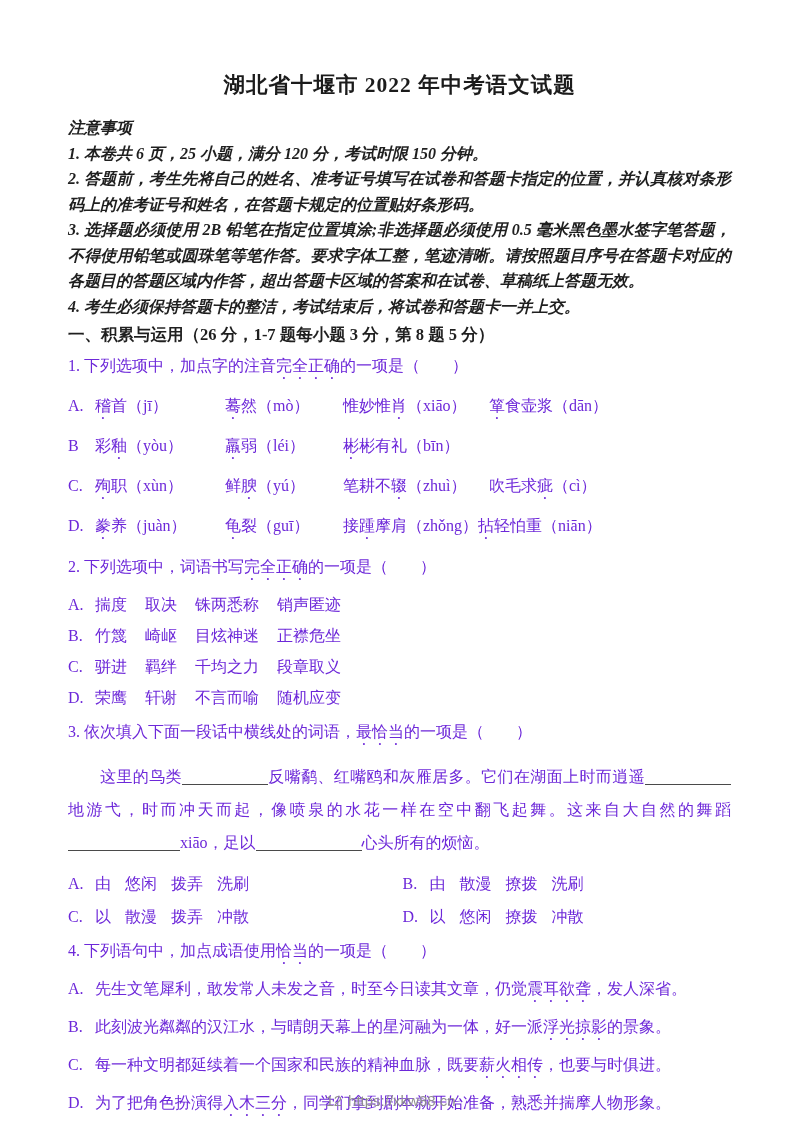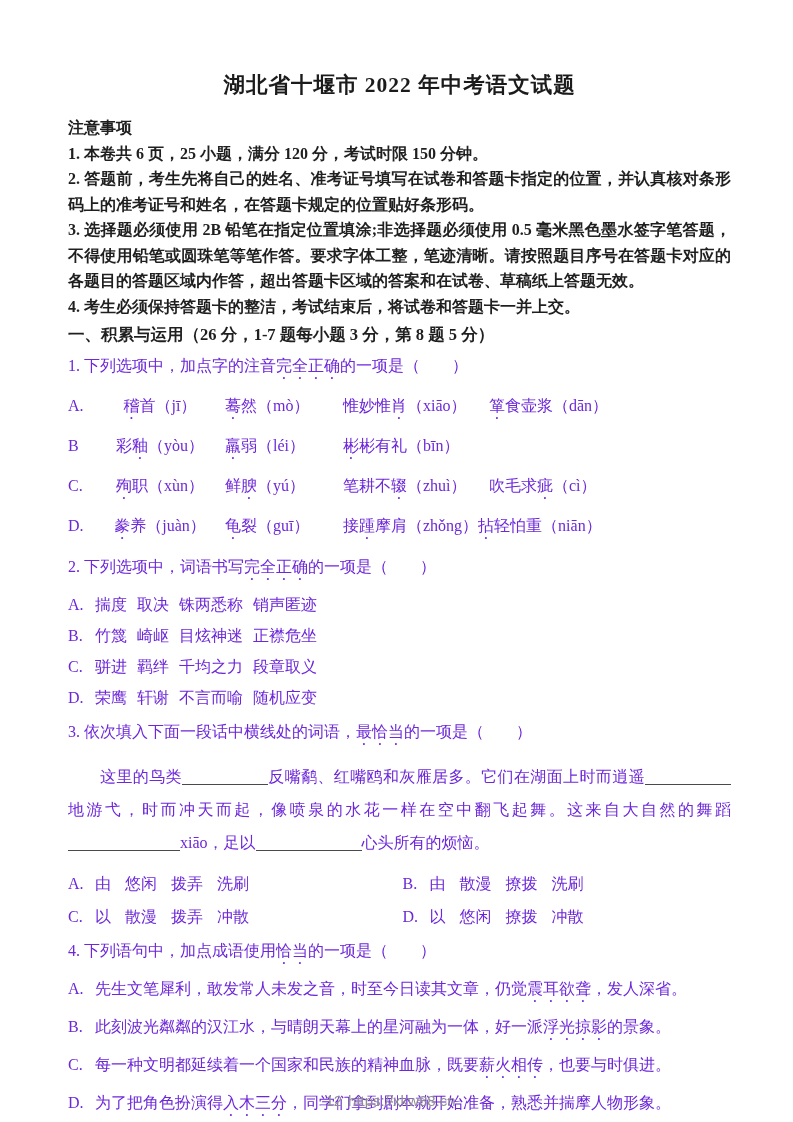--- a/index.html
+++ b/index.html
@@ -22,40 +22,41 @@
     color:#1b1b1b;
     letter-spacing:1px;
   }
   .notice p {
     margin:0;
     font-weight:700;
     font-size:16px;
     line-height:25.5px;
     color:#1f1f1f;
     text-align:justify;
+    font-style:italic;
   }
   .section-heading {
     margin:3px 0 0 0;
     font-weight:700;
     font-size:16.5px;
     line-height:26px;
     color:#1f1f1f;
   }
   .q { font-size:16px; color:#6d28d9; }
   .stem { margin:13px 0 0 0; line-height:22px; }
   .q1-stem { margin-top:7px; }
   .opt-row { display:flex; align-items:baseline; margin-top:12px; line-height:21px; }
   .opt-row-tight { margin-top:10px; }
   .opt-label { flex:0 0 27px; }
   .cell { flex:0 0 auto; }
-  .c1 { flex-basis:130px;text-align:center; }
+  .c1 { flex-basis:130px; }
   .c2 { flex-basis:118px; }
   .c3 { flex-basis:146px; }
   .c4 { flex-basis:auto; }
-  .words { display:flex; gap:10px; }
+  .words { display:flex; gap:18px; }
   .words-narrow { display:flex; gap:14px; }
   .passage {
     margin:11px 0 0 0;
     line-height:33px;
     text-indent:2em;
     text-align:justify;
   }
   .grid2 { display:grid; grid-template-columns:1fr 1fr; column-gap:6px; margin-top:2px; }
   .blank {
     display:inline-block;

